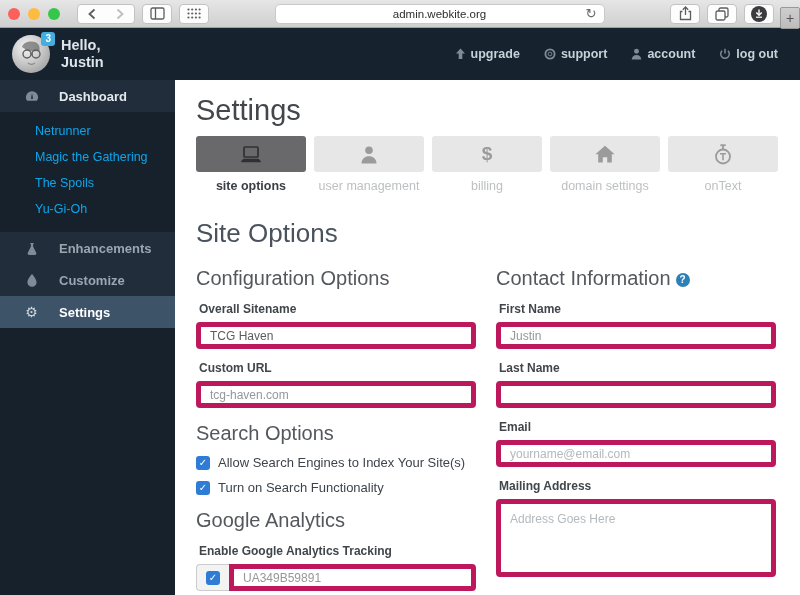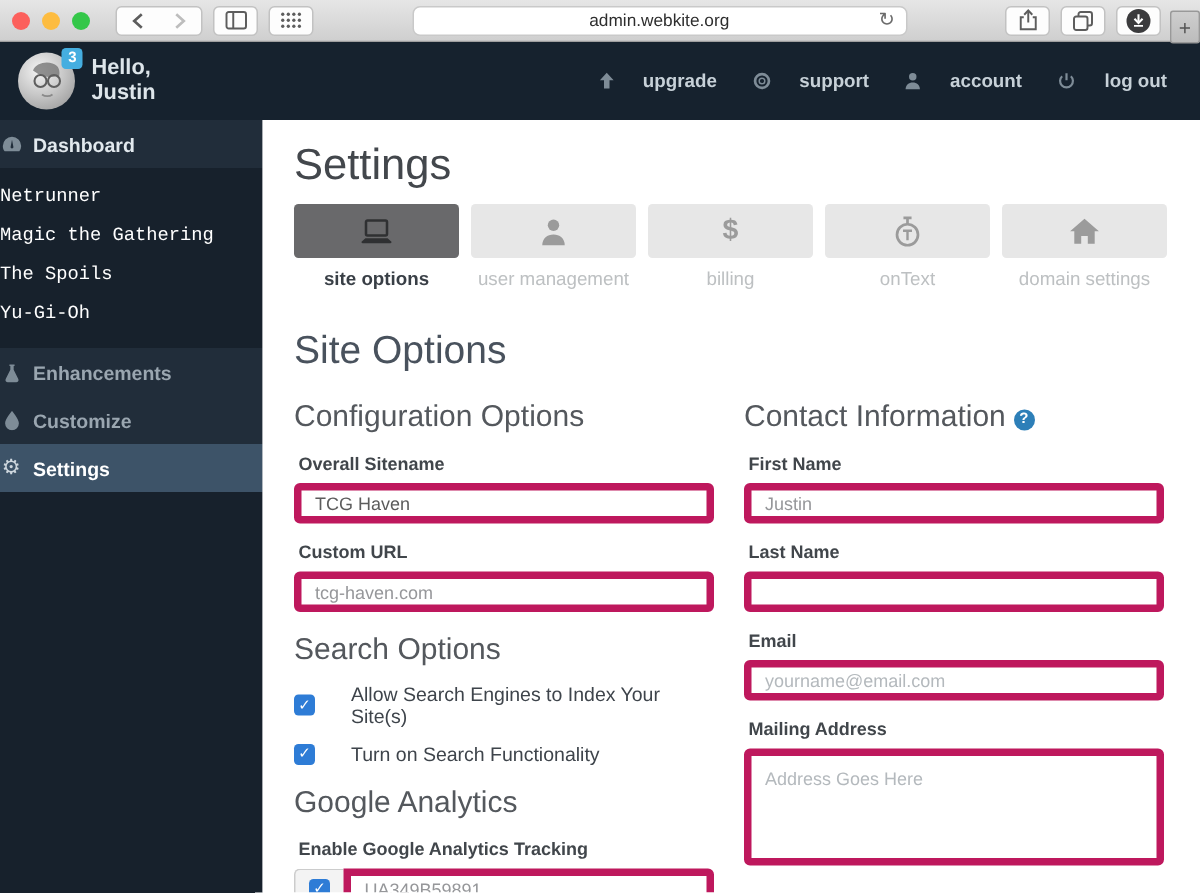--- a/index.html
+++ b/index.html
@@ -35,36 +35,36 @@
   
   .app-header { height:52px; background:#16222e; display:flex; align-items:center;
                 padding:0 22px 0 12px; }
   .avatar-wrap { position:relative; margin-right:11px; }
   .avatar { width:38px; height:38px; border-radius:50%;
             background:radial-gradient(circle at 38% 32%, #f4f4f4 0%, #c9c9c9 45%, #8f8f8f 100%); }
   .badge { position:absolute; top:-3px; right:-5px; background:#45aee0; color:#fff;
            font-size:10px; font-weight:bold; padding:1px 4px 2px; border-radius:3px; }
   .greeting { color:#dde5ea; font-size:14.5px; font-weight:bold; line-height:1.18; }
   .hdr-links { margin-left:auto; display:flex; gap:24px; align-items:center; }
-  .hdr-link { display:flex; align-items:center; gap:19px; color:#c7d1d8; font-size:12.5px;
+  .hdr-link { display:flex; align-items:center; gap:5px; color:#c7d1d8; font-size:12.5px;
               font-weight:bold; cursor:pointer; }
   .hdr-link .ic { color:#7e8c97; display:flex; }
 
   
   .app-body { display:flex; height:515px; }
   .sidebar { width:175px; background:#17212c; display:flex; flex-direction:column; flex-shrink:0; }
-  .side-item { height:32px; display:flex; align-items:center; gap:7px; padding-left:0;
+  .side-item { height:32px; display:flex; align-items:center; gap:20px; padding-left:24px;
                font-size:13px; font-weight:bold; color:#9aa6b0; background:#212d3a; cursor:pointer; }
   .side-item .ic { width:15px; display:flex; justify-content:center; color:#7e8c97; }
   .side-item.top { color:#e2e9ee; }
   .side-item.active { background:#3d5368; color:#fff; }
   .side-item.active .ic { color:#cdd6dd; }
   .submenu { background:#17212c; padding:6px 0 10px; }
-  .submenu-item { height:26px; display:flex; align-items:center; 
-                  font-size:12.5px; color:#ffffff; cursor:pointer;font-family:Liberation Mono, monospace; }
+  .submenu-item { height:26px; display:flex; align-items:center; padding-left:35px;
+                  font-size:12.5px; color:#0ea5e9; cursor:pointer; }
   .side-fill { flex:1; background:#17212c; }
 
   
   .main { flex:1; background:#fff; padding:14px 22px 0 21px; overflow:hidden; }
   .h1 { font-size:29px; font-weight:300; color:#43474c; }
   .tabs { display:flex; gap:8px; margin-top:9px; }
   .tab { width:111px; text-align:center; cursor:pointer; }
   .tab-btn { height:36px; border-radius:3px; background:#e7e7e7; color:#9b9b9b;
              display:flex; align-items:center; justify-content:center; }
   .tab.selected .tab-btn { background:#69696b; color:#2f3032; }
@@ -76,21 +76,21 @@
 
   .grid { display:flex; gap:20px; margin-top:4px; }
   .col { width:280px; }
   .h3 { font-size:20px; font-weight:400; color:#54585d; margin:14px 0 2px; }
   .field label { display:block; font-size:12px; font-weight:bold; color:#41464b; margin:12px 3px 6px; }
   .tin { width:100%; height:27px; border:5px solid #be185d; border-radius:4px; padding:0 9px;
          font-size:12px; font-family:"Liberation Sans",sans-serif; color:#5c5c5c; background:#fff; }
   .tin.muted { color:#96979a; }
   .tin::placeholder, textarea::placeholder { color:#b4b9bd; }
   textarea.tin { height:78px; padding:8px 9px; resize:none; }
-  .cbrow { display:flex; align-items:center; gap:24px; margin:10px 0; font-size:13px; color:#3e444b; }
+  .cbrow { display:flex; align-items:center; gap:8px; margin:10px 0; font-size:13px; color:#3e444b; }
   .cb { width:14px; height:14px; min-width:14px; background:#2e7cd6; border-radius:3px;
         display:flex; align-items:center; justify-content:center; }
   .cb::after { content:"✓"; color:#fff; font-size:10px; font-weight:bold;
                font-family:"DejaVu Sans",sans-serif; }
   .igroup { display:flex; margin-top:2px; }
   .addon { width:33px; border:1px solid #ccc; border-right:none; border-radius:4px 0 0 4px;
            background:#f3f3f3; display:flex; align-items:center; justify-content:center; }
   .igroup .tin { border-radius:0 4px 4px 0; flex:1; }
   .help { display:inline-flex; width:14px; height:14px; border-radius:50%; background:#2d7fb8;
           color:#fff; font-size:10px; font-weight:bold; align-items:center; justify-content:center;
@@ -291,36 +291,36 @@
         <div class="tab-label">user management</div>
       </div>
       <div class="tab">
         <div class="tab-btn">
             <span class="dollar">$</span>
           </div>
         <div class="tab-label">billing</div>
       </div>
       <div class="tab">
         <div class="tab-btn">
+          <svg width="20" height="18" viewBox="0 0 20 18" fill="currentColor">
+              <path d="M10 0.8l9.6 8.4h-2.8v8.3h-4.6v-5.2H7.8v5.2H3.2V9.2H0.4z"></path>
+            </svg>
+        </div>
+        <div class="tab-label">domain settings</div>
+      </div>
+      <div class="tab">
+        <div class="tab-btn">
           <svg width="18" height="21" viewBox="0 0 18 21">
               <circle cx="9" cy="12.5" r="7" fill="none" stroke="currentColor" stroke-width="1.8"></circle>
               <path d="M9 5.5V2" stroke="currentColor" stroke-width="1.8"></path>
               <path d="M6.3 1.2h5.4" stroke="currentColor" stroke-width="1.8"></path>
               <path d="M6 9.8h6M9 9.8v6.4" stroke="currentColor" stroke-width="1.6" fill="none"></path>
             </svg>
         </div>
         <div class="tab-label">onText</div>
-      </div>
-      <div class="tab">
-        <div class="tab-btn">
-          <svg width="20" height="18" viewBox="0 0 20 18" fill="currentColor">
-              <path d="M10 0.8l9.6 8.4h-2.8v8.3h-4.6v-5.2H7.8v5.2H3.2V9.2H0.4z"></path>
-            </svg>
-        </div>
-        <div class="tab-label">domain settings</div>
       </div>
     </div>
 
     <div class="h2">Site Options</div>
 
     <div class="grid">
 
       <div class="col">
         <div class="h3">Configuration Options</div>
 

